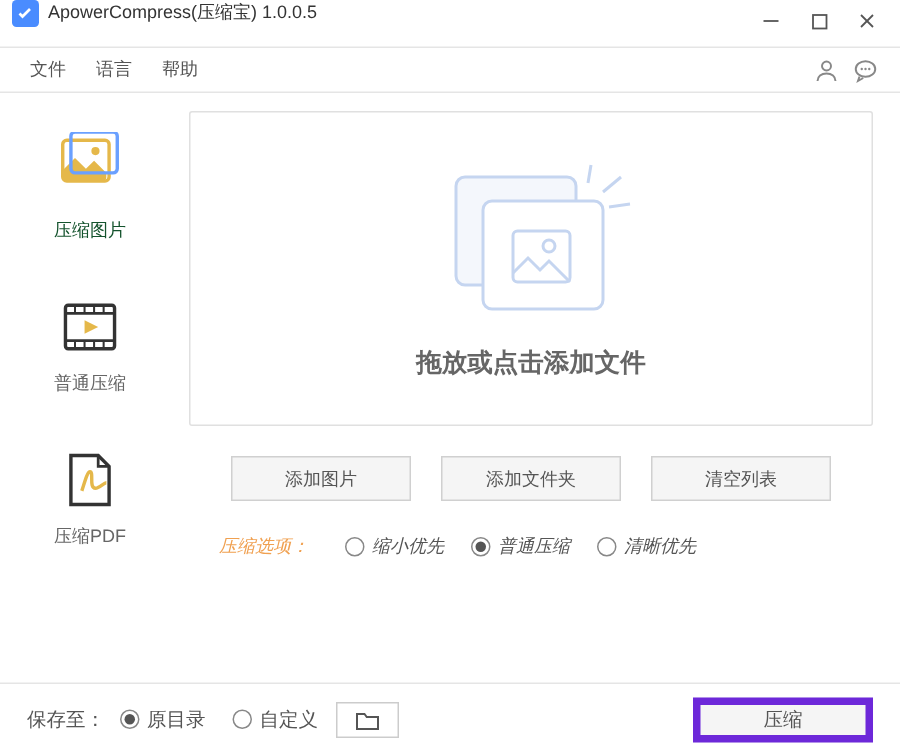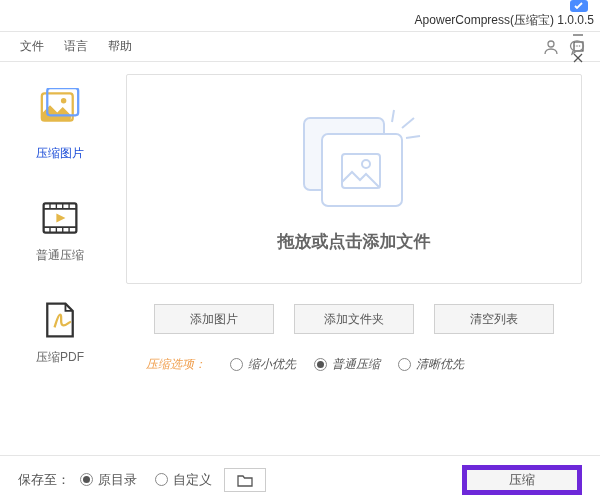--- a/index.html
+++ b/index.html
@@ -1,28 +1,28 @@
 <!DOCTYPE html>
 <html><head>
 <meta charset="utf-8">
 <style>
 * { margin: 0; padding: 0; box-sizing: border-box; font-family: "Microsoft YaHei", Arial, sans-serif; }
 body { width: 600px; height: 503px; background: #fff; overflow: hidden; font-size: 13px; color: #555; }
-.titlebar { height: 32px; display: flex; align-items: flex-end; padding: 0 6px 0 8px; border-bottom: 1px solid #e5e5e5; flex-direction: column; }
+.titlebar { height: 32px; display: flex; align-items: flex-start; padding: 0 6px 0 8px; border-bottom: 1px solid #e5e5e5; }
 .titlebar .app-icon { width: 18px; height: 18px; background: #4a8cff; border-radius: 3px; display: flex; align-items: center; justify-content: center; margin-right: 6px; }
 .titlebar .title { flex: 1; font-size: 12px; color: #333; }
 .winbtn { width: 32px; height: 28px; display: flex; align-items: center; justify-content: center; cursor: pointer; }
 .menubar { height: 30px; display: flex; align-items: center; padding: 0 10px; border-bottom: 1px solid #e5e5e5; }
 .menubar .menu-item { padding: 0 10px; font-size: 12px; color: #555; cursor: pointer; }
 .menubar .spacer { flex: 1; }
 .menubar .iconbtn { width: 26px; height: 26px; display: flex; align-items: center; justify-content: center; cursor: pointer; }
 .content { display: flex; height: 393px; }
 .sidebar { width: 120px; padding-top: 18px; display: flex; flex-direction: column; align-items: center; gap: 20px; }
 .side-item { width: 100px; text-align: center; cursor: pointer; padding: 8px 0; }
-.side-item.active .side-label { color: #1d4ed8; margin-top: 14px; }
+.side-item.active .side-label { color: #14532d; margin-top: 14px; }
 .side-label { font-size: 12px; color: #666; margin-top: 6px; }
 .side-icon { width: 44px; height: 40px; margin: 0 auto; }
 .main { flex: 1; padding: 12px 18px 12px 6px; }
 .drop-area { height: 210px; border: 1px solid #e0e0e0; border-radius: 2px; display: flex; flex-direction: column; align-items: center; justify-content: center; cursor: pointer; }
 .drop-text { font-size: 17px; color: #666; margin-top: 14px; font-weight: bold; }
 .btn-row { display: flex; gap: 20px; margin-top: 20px; justify-content: center; }
 .btn { width: 120px; height: 30px; background: #f5f5f5; border: 1px solid #d0d0d0; display: flex; align-items: center; justify-content: center; font-size: 12px; color: #555; cursor: pointer; }
 .opts { margin-top: 22px; padding-left: 20px; font-style: italic; }
 .opt-row { display: flex; align-items: center; gap: 18px; margin-bottom: 16px; font-size: 12px; }
 .opt-label { color: #f0a050; margin-right: 6px; }

